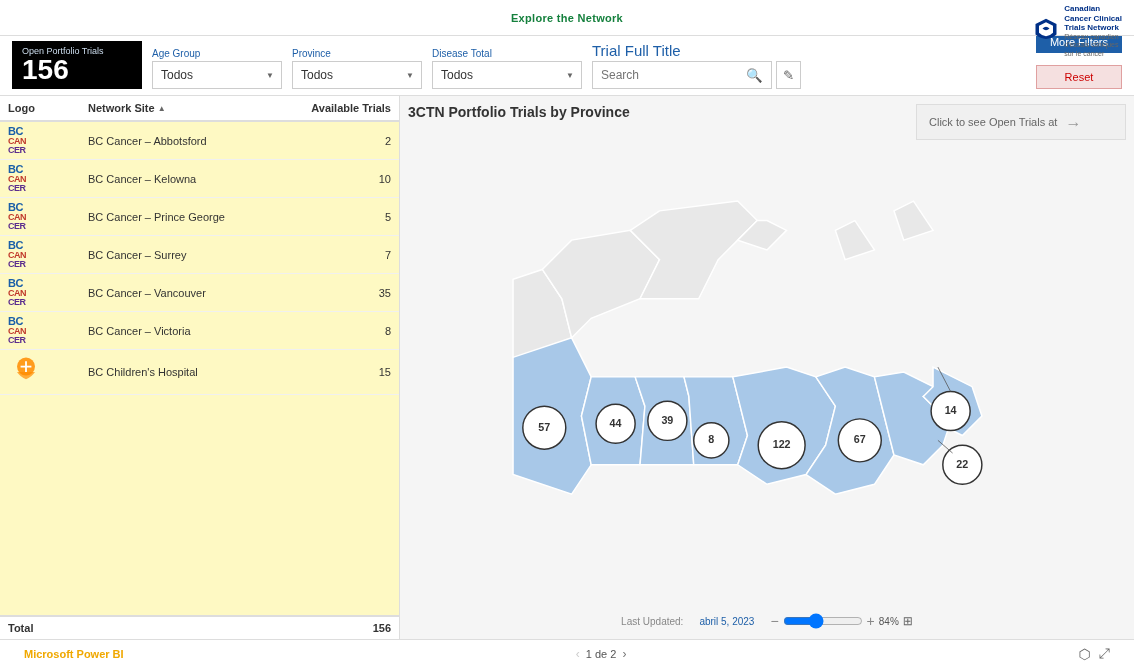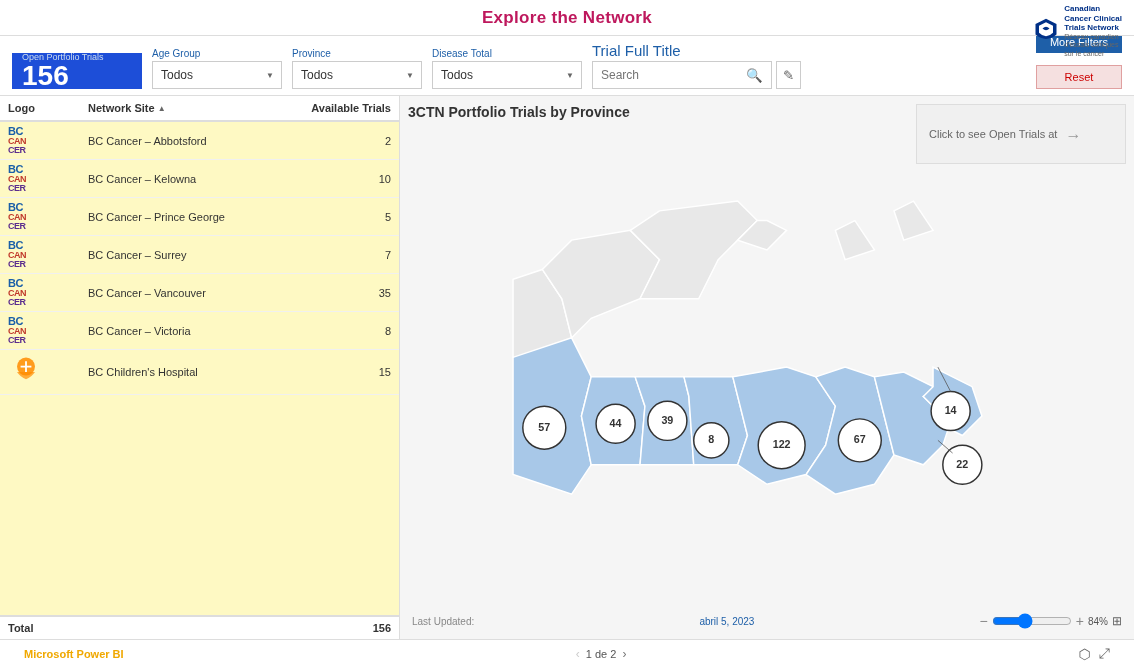--- a/index.html
+++ b/index.html
@@ -9,22 +9,22 @@
       background: white;
       border-bottom: 1px solid #ddd;
       padding: 6px 12px;
       display: flex;
       align-items: center;
       justify-content: center;
       position: relative;
       height: 36px;
     }
     .top-title {
-      color: #be185d;
-      font-size: 17px;
+      color: #15803d;
+      font-size: 11px;
       font-weight: 600;
       letter-spacing: 0.3px;
     }
     .logo-area {
       position: absolute;
       right: 12px;
       top: 4px;
       display: flex;
       align-items: center;
       gap: 4px;
@@ -43,25 +43,25 @@
     .filter-bar {
       background: white;
       padding: 6px 12px;
       display: flex;
       align-items: flex-end;
       gap: 10px;
       border-bottom: 1px solid #ddd;
       height: 60px;
     }
     .portfolio-box {
-      background: #1d4ed8;
+      background: #000000;
       color: white;
       padding: 4px 10px;
       min-width: 130px;
-      height: 36px;
+      height: 48px;
       display: flex;
       flex-direction: column;
       justify-content: center;
     }
     .portfolio-label {
       font-size: 9px;
       font-weight: 400;
       color: #cde;
     }
     .portfolio-count {
@@ -297,21 +297,21 @@
       font-weight: 600;
       color: #333;
       margin-bottom: 6px;
     }
     .map-info-box {
       position: absolute;
       top: 8px;
       right: 8px;
       background: #f0f0f0;
       border: 1px solid #ddd;
-      padding: 20px 12px;
+      padding: 8px 12px;
       font-size: 11px;
       color: #666;
       display: flex;
       align-items: center;
       gap: 8px;
       width: 210px;
     }
     .arrow-right {
       font-size: 16px;
       color: #999;
@@ -338,22 +338,22 @@
       font-size: 11px;
       font-weight: 600;
       fill: #333;
       text-anchor: middle;
       dominant-baseline: middle;
     }
 
     .map-footer {
       display: flex;
       align-items: center;
-      justify-content: space-between;
-      gap: 25px;
+      justify-content: center;
+      gap: 16px;
       font-size: 10px;
       color: #888;
       padding: 2px 4px;
     }
     .last-updated-label { color: #888; }
     .last-updated-date { color: #1e5fa8; }
     .zoom-bar {
       display: flex;
       align-items: center;
       gap: 4px;

